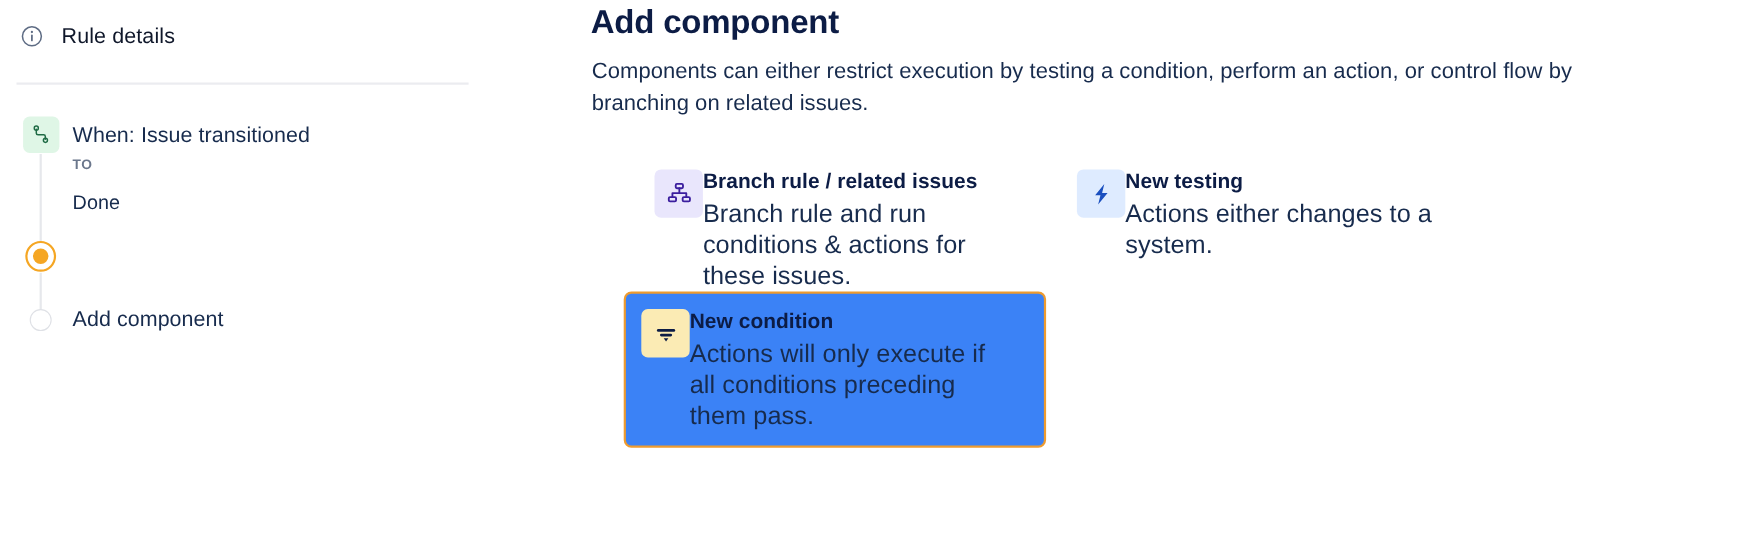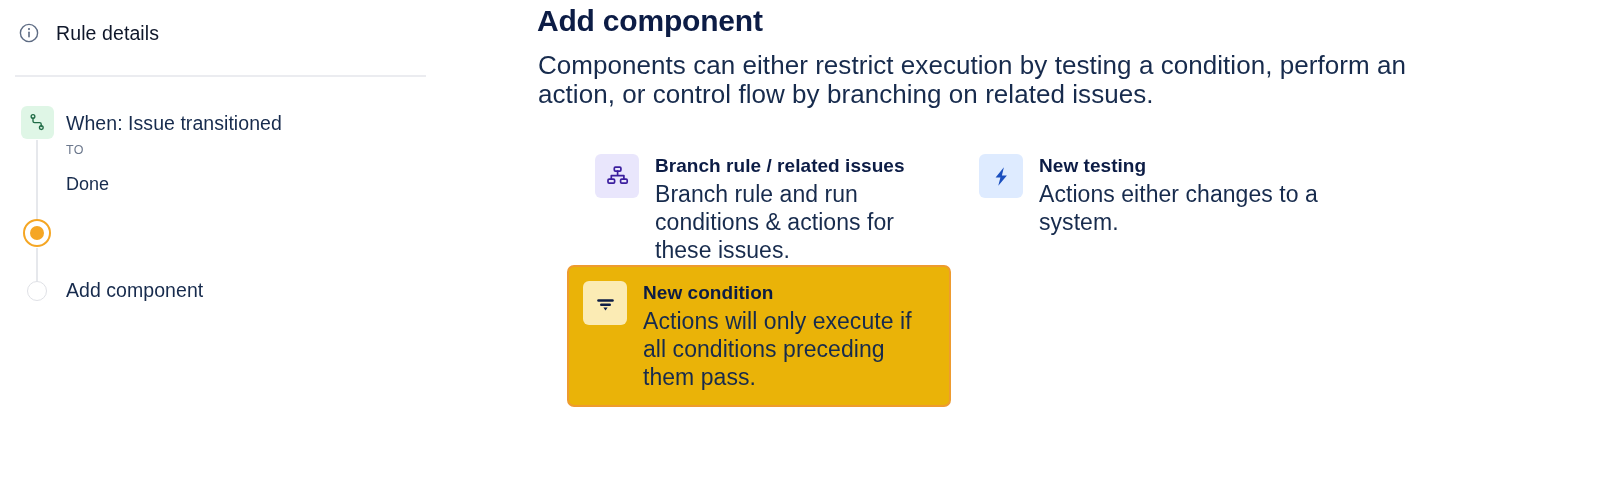--- a/index.html
+++ b/index.html
@@ -92,21 +92,21 @@
     width: 360px;
   }
   #trigger-title {
     font-size: 19.5px;
     line-height: 26px;
     color: #172B4D;
     letter-spacing: 0.05px;
   }
   #trigger-field-label {
     font-size: 12.5px;
-    font-weight: normal;
+    font-weight: bold;
     color: #6B778C;
     letter-spacing: 0.4px;
     margin-top: 6px;
     line-height: 16px;
   }
   #trigger-field-value {
     font-size: 18px;
     color: #172B4D;
     line-height: 24px;
     margin-top: 14px;
@@ -172,37 +172,36 @@
     color: #0C1C45;
     letter-spacing: -0.2px;
     line-height: 38px;
   }
 
   #page-description {
     position: absolute;
     left: 1px;
     top: 51px;
     width: 930px;
-    font-size: 26px;
+    font-size: 20px;
     line-height: 29px;
     color: #172B4D;
     letter-spacing: 0.05px;
   }
 
   #cards-area {
     position: absolute;
     left: 30px;
     top: 132px;
     width: 960px;
   }
 
   .component-card {
     display: flex;
     align-items: flex-start;
-    gap: 16px;
     box-sizing: border-box;
     border: 2px solid transparent;
     border-radius: 7px;
     background: transparent;
   }
 
   .card-branch {
     position: absolute;
     left: 14px;
     top: 8px;
@@ -216,21 +215,21 @@
     width: 376px;
     padding: 10px 12px;
   }
   .card-condition {
     position: absolute;
     left: 0px;
     top: 133px;
     width: 384px;
     padding: 12px 14px 14px 14px;
     border-color: #EE9B2F;
-    background: #eab308;
+    background: #3b82f6;
   }
 
   .card-icon-box {
     width: 44px;
     height: 44px;
     min-width: 44px;
     border-radius: 6px;
     display: flex;
     align-items: center;
     justify-content: center;

